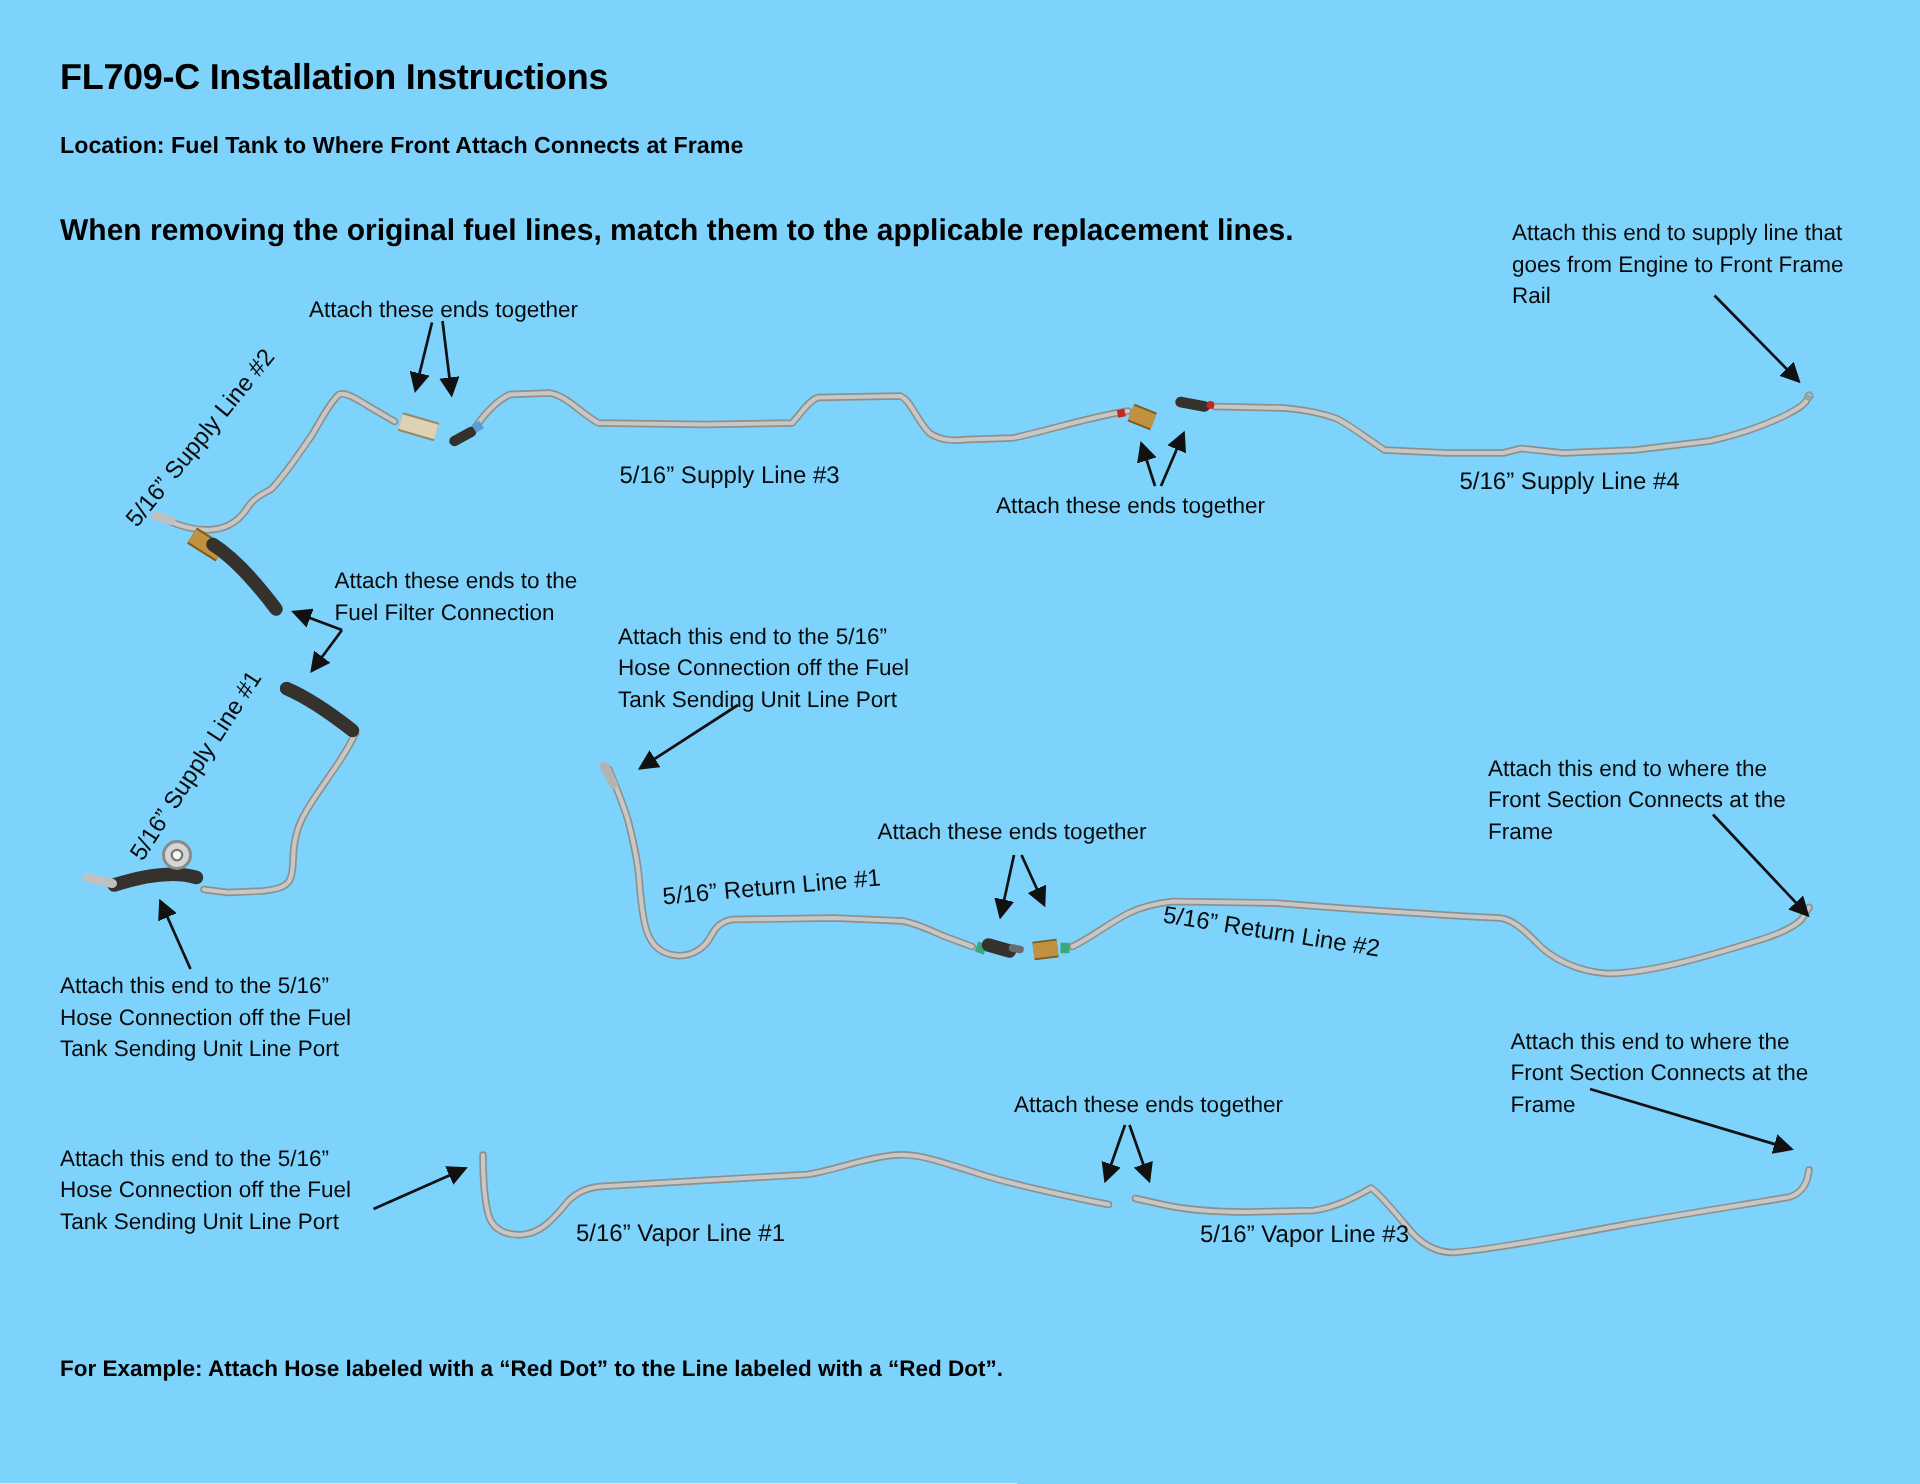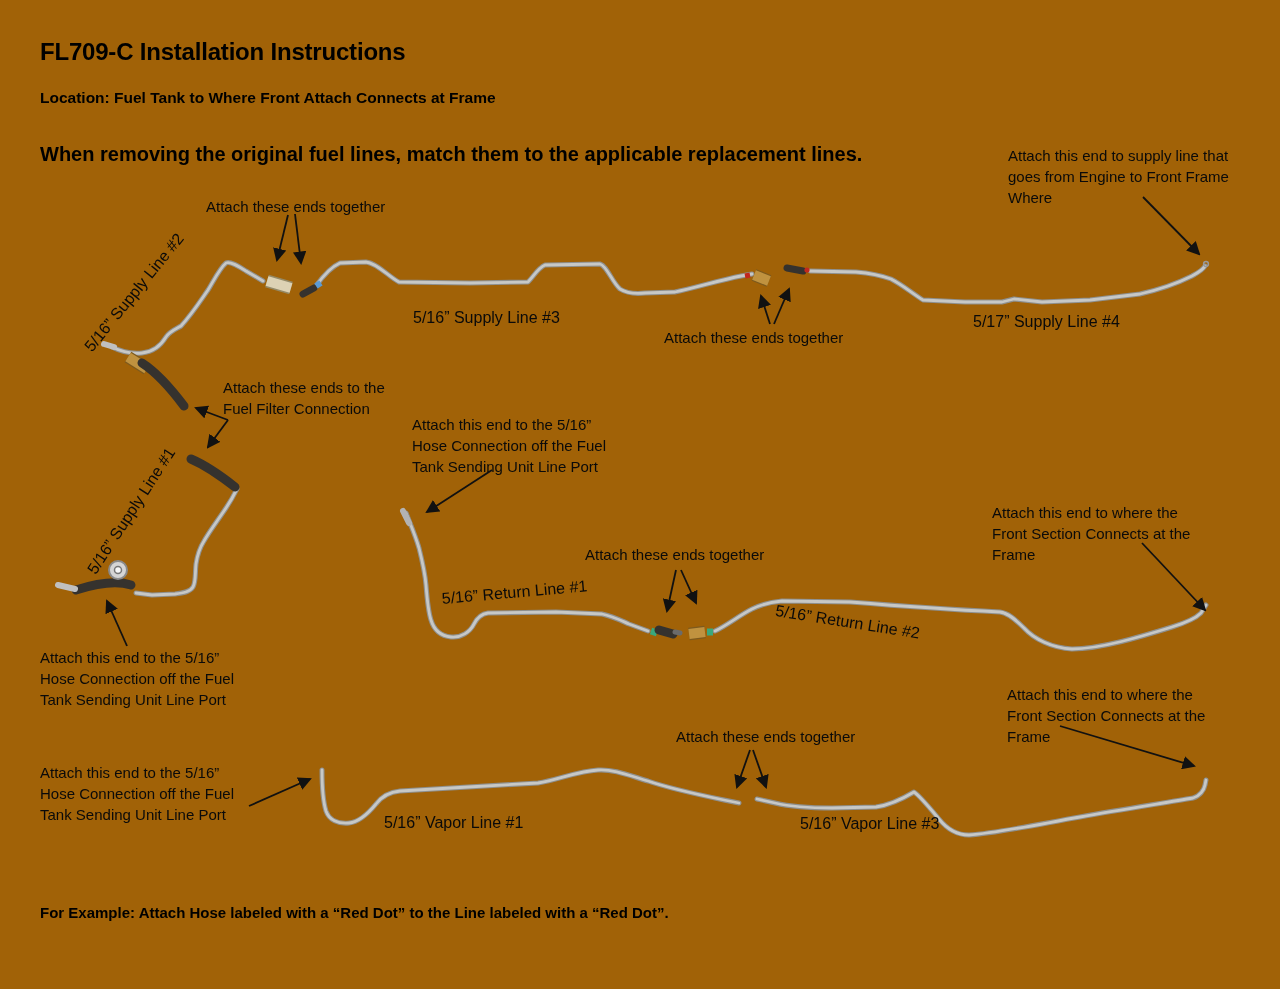--- a/index.html
+++ b/index.html
@@ -1,17 +1,17 @@
 <!DOCTYPE html>
 <html><head>
 <meta charset="utf-8">
 <style>
   html,body{margin:0;padding:0;background:#ffffff;}
   .sheet{
-    position:relative;width:1280px;height:989px;background:#a16207;
+    position:relative;width:1280px;height:989px;background:#7dd3fc;
     font-family:"Liberation Sans",sans-serif;color:#000;overflow:hidden;
   }
   .abs{position:absolute;}
   .title{font-size:24px;font-weight:700;letter-spacing:-0.2px;}
   .subtitle{font-size:15.5px;font-weight:700;}
   .intro{font-size:20px;font-weight:700;}
   .ann{position:absolute;font-size:15px;line-height:21px;color:#0a0a0a;}
   .nowrap{white-space:nowrap;}
   .linelabel{position:absolute;font-size:16px;line-height:20px;color:#0a0a0a;white-space:nowrap;}
   .rot{transform-origin:0 100%;}
@@ -138,34 +138,34 @@
       <line class="arrow" x1="753" y1="750" x2="766" y2="787"></line>
       <line class="arrow" x1="1060" y1="726" x2="1194" y2="766"></line>
     </g>
   </svg>
 
   <div class="abs title" style="left:40px;top:38px;">FL709-C Installation Instructions</div>
   <div class="abs subtitle" style="left:40px;top:89px;">Location: Fuel Tank to Where Front Attach Connects at Frame</div>
   <div class="abs intro" style="left:40px;top:143px;">When removing the original fuel lines, match them to the applicable replacement lines.</div>
 
   <div class="ann nowrap" style="left:206px;top:196px;">Attach these ends together</div>
-  <div class="ann" style="left:1008px;top:145px;width:228px;">Attach this end to supply line that goes from Engine to Front Frame Where</div>
+  <div class="ann" style="left:1008px;top:145px;width:228px;">Attach this end to supply line that goes from Engine to Front Frame Rail</div>
   <div class="ann nowrap" style="left:664px;top:327px;">Attach these ends together</div>
   <div class="ann" style="left:223px;top:377px;width:185px;">Attach these ends to the Fuel Filter Connection</div>
   <div class="ann" style="left:412px;top:414px;width:212px;">Attach this end to the 5/16” Hose Connection off the Fuel Tank Sending Unit Line Port</div>
   <div class="ann nowrap" style="left:585px;top:544px;">Attach these ends together</div>
   <div class="ann" style="left:992px;top:502px;width:222px;">Attach this end to where the Front Section Connects at the Frame</div>
   <div class="ann" style="left:40px;top:647px;width:212px;">Attach this end to the 5/16” Hose Connection off the Fuel Tank Sending Unit Line Port</div>
   <div class="ann" style="left:40px;top:762px;width:212px;">Attach this end to the 5/16” Hose Connection off the Fuel Tank Sending Unit Line Port</div>
   <div class="ann nowrap" style="left:676px;top:726px;">Attach these ends together</div>
   <div class="ann" style="left:1007px;top:684px;width:222px;">Attach this end to where the Front Section Connects at the Frame</div>
 
   <div class="linelabel rot" style="left:96px;top:336px;transform:rotate(-51deg);">5/16” Supply Line #2</div>
   <div class="linelabel" style="left:413px;top:308px;">5/16” Supply Line #3</div>
-  <div class="linelabel" style="left:973px;top:312px;">5/17” Supply Line #4</div>
+  <div class="linelabel" style="left:973px;top:312px;">5/16” Supply Line #4</div>
   <div class="linelabel rot" style="left:100px;top:558px;transform:rotate(-57deg);">5/16” Supply Line #1</div>
   <div class="linelabel rot-tl" style="left:441px;top:589px;transform:rotate(-5deg);">5/16” Return Line #1</div>
   <div class="linelabel rot-tl" style="left:777px;top:601px;transform:rotate(9deg);">5/16” Return Line #2</div>
   <div class="linelabel" style="left:384px;top:813px;">5/16” Vapor Line #1</div>
   <div class="linelabel" style="left:800px;top:814px;">5/16” Vapor Line #3</div>
 
   <div class="abs footer" style="left:40px;top:901px;">For Example: Attach Hose labeled with a “Red Dot” to the Line labeled with a “Red Dot”.</div>
 
 </div>
 

